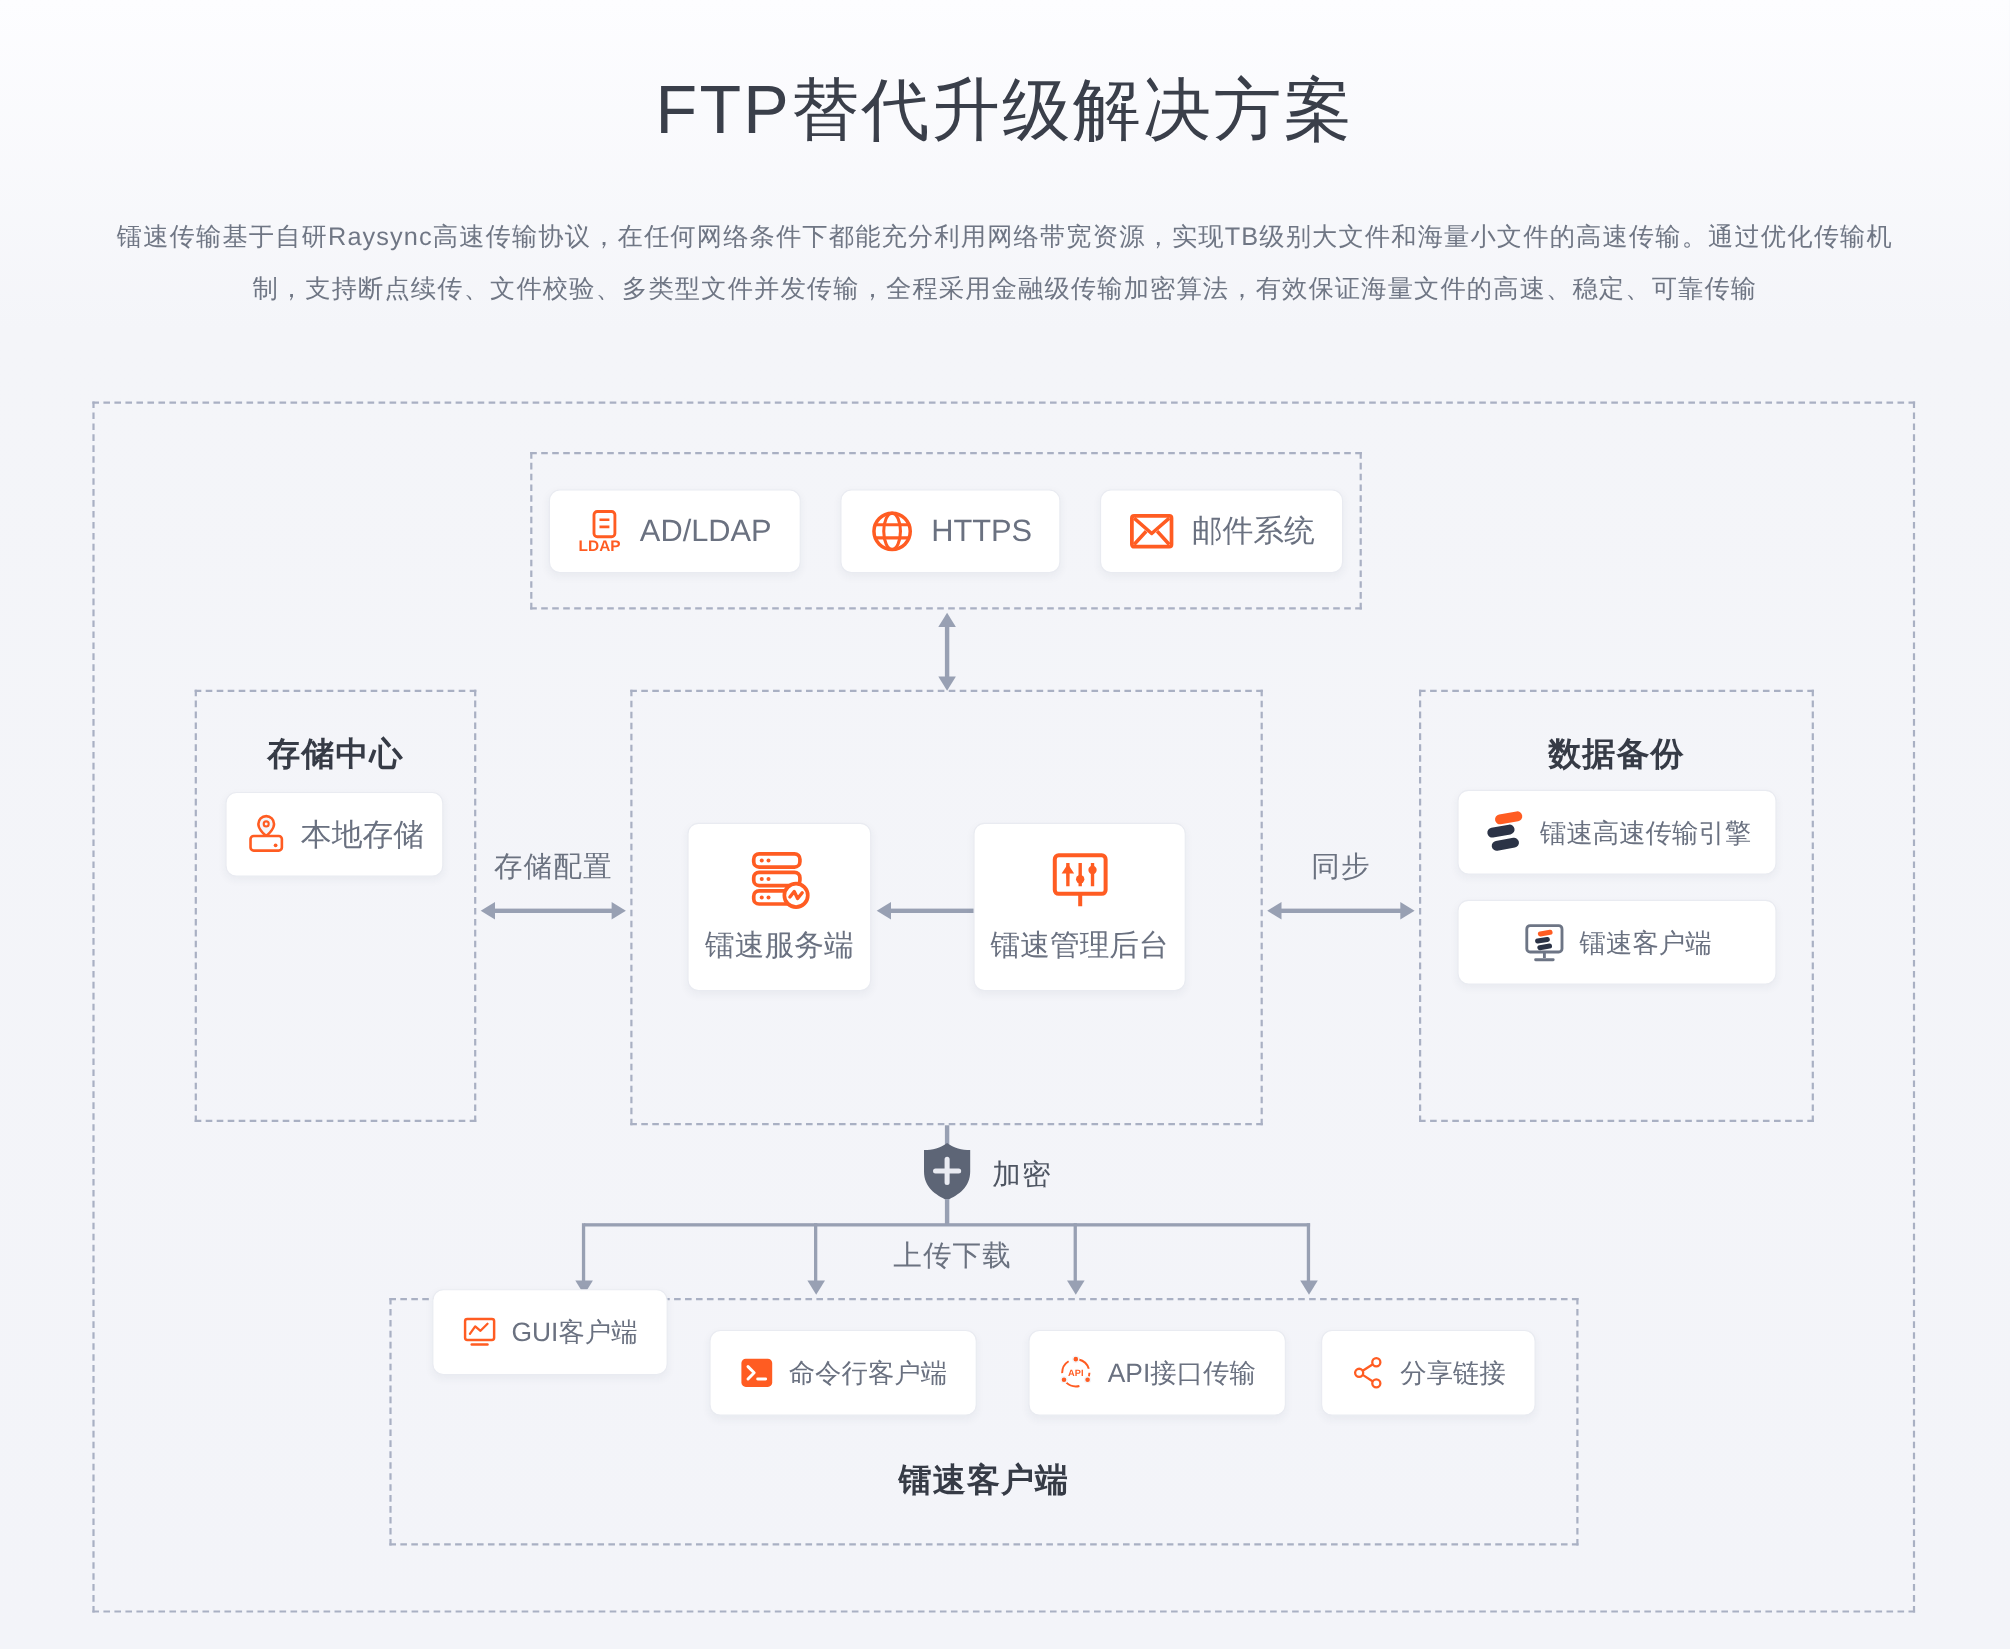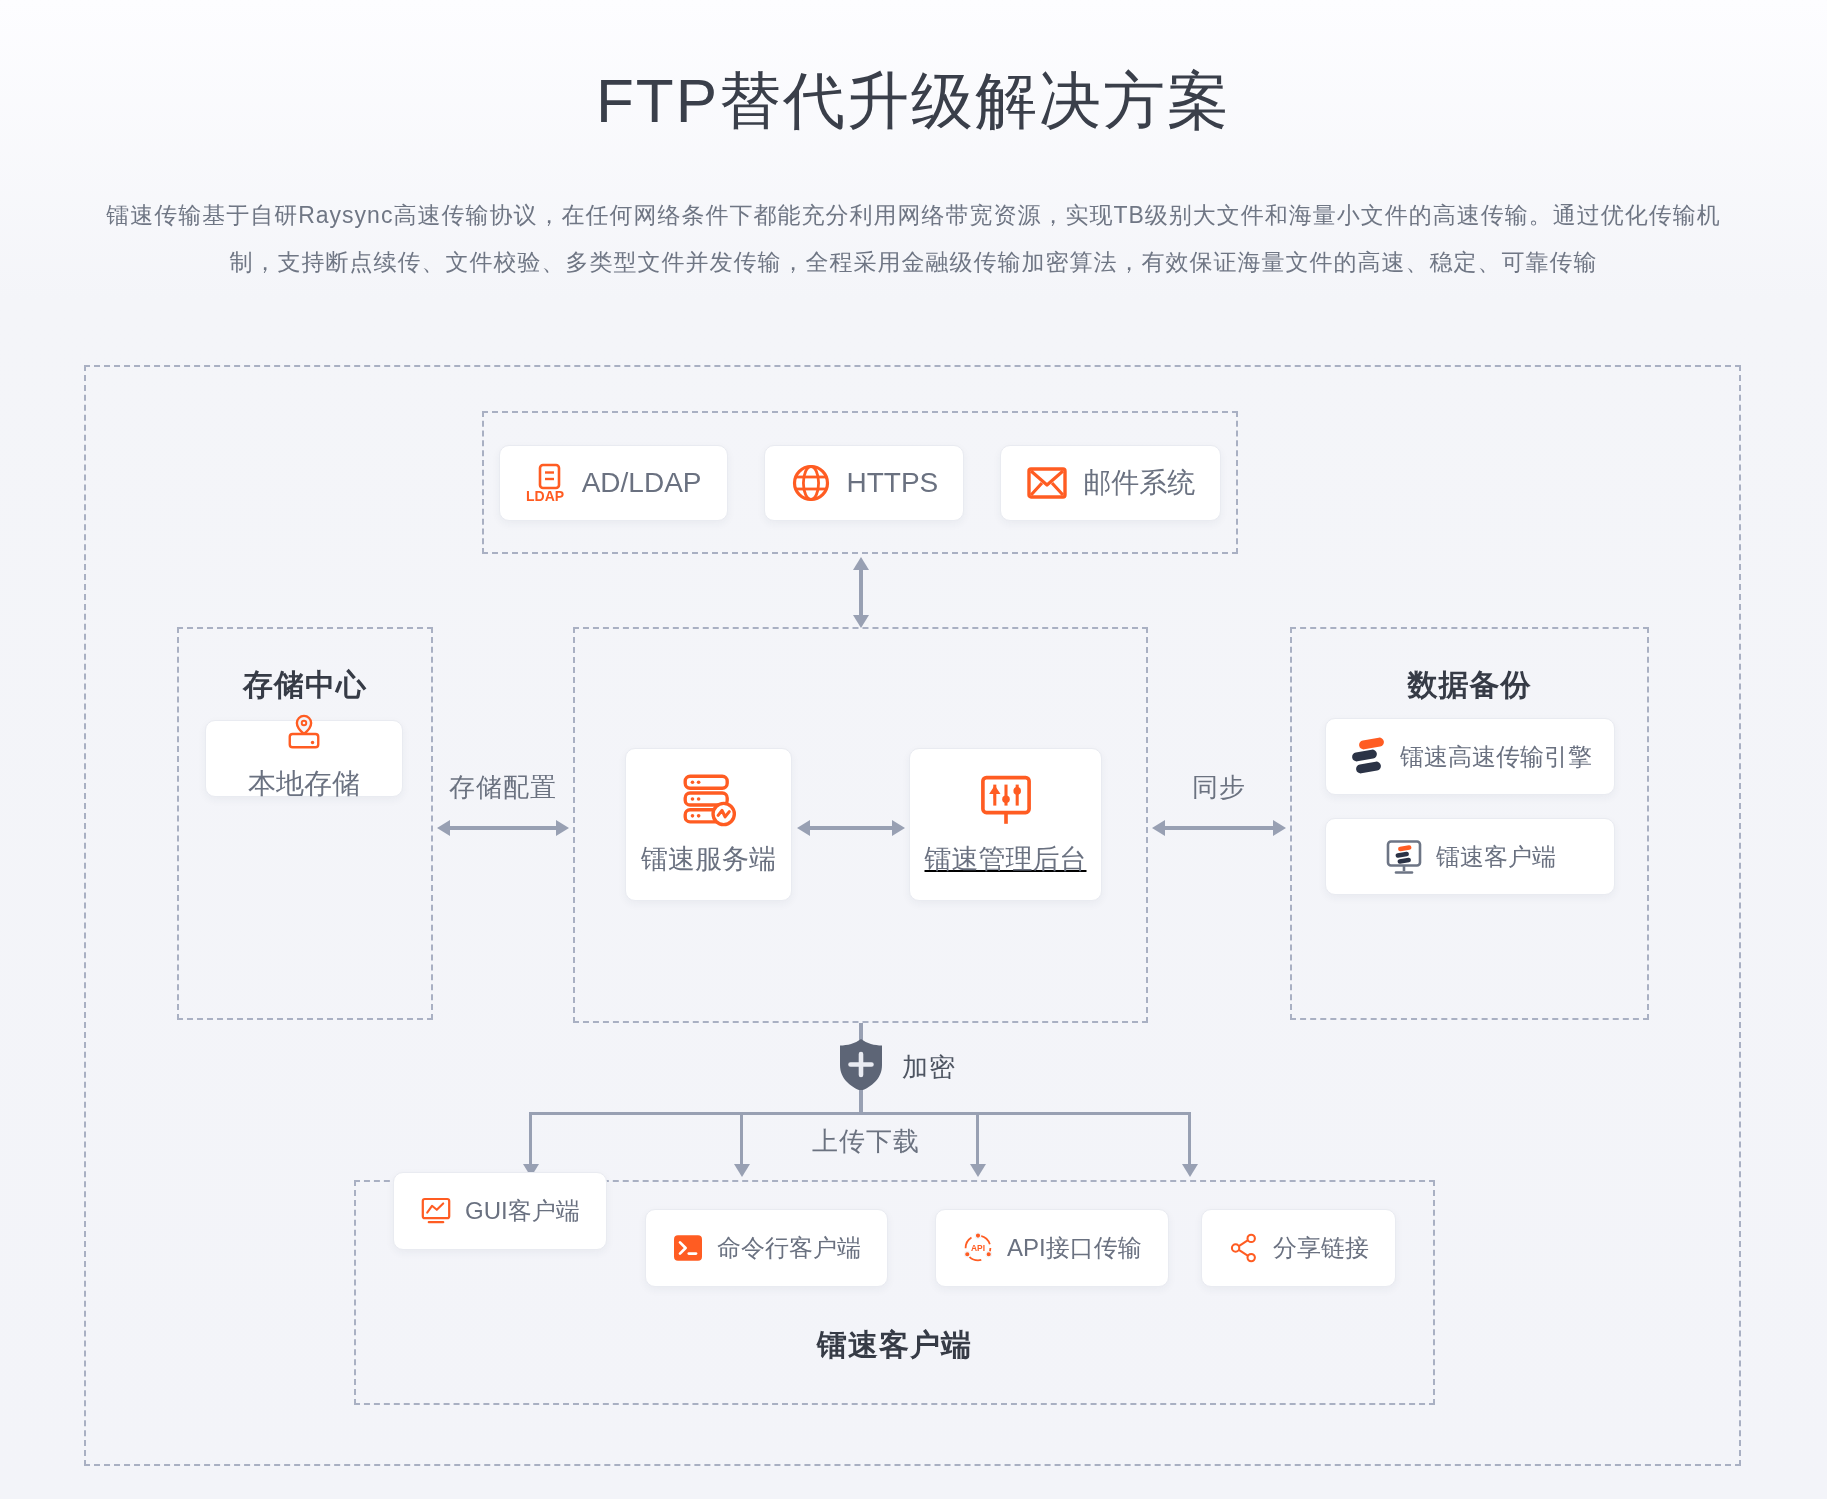--- a/index.html
+++ b/index.html
@@ -40,21 +40,21 @@
     background:#FFFFFF;
     border:1px solid #E9EBF1;
     border-radius:10px;
     box-shadow:0 3px 8px rgba(40,50,80,0.05);
     box-sizing:border-box;
     display:flex;align-items:center;justify-content:center;
   }
   .card .lbl{color:#6A7180;white-space:nowrap;}
   .row-card .lbl{font-size:28px;}
   .svc-card{height:76px;padding:0 25px;gap:15px;display:inline-flex;}
-  .store-card{width:198px;height:77px;gap:13px;flex-direction:column;}
+  .store-card{width:198px;height:77px;gap:13px;}
   .core-card{flex-direction:column;gap:13px;}
   .core-card .lbl{font-size:27px;}
   .bk-card{width:290px;height:77px;gap:12px;}
   .bk-card .lbl{font-size:24px;}
   .cl-card{height:78px;padding:0 26px;gap:13px;display:inline-flex;}
   .cl-card .lbl{font-size:24px;}
   
   .line{background:#98A0B3;}
   .ah-left{width:0;height:0;border-top:8px solid transparent;border-bottom:8px solid transparent;border-right:13px solid #98A0B3;}
   .ah-right{width:0;height:0;border-top:8px solid transparent;border-bottom:8px solid transparent;border-left:13px solid #98A0B3;}
@@ -148,21 +148,21 @@
         <circle cx="30.5" cy="30" r="7.6" fill="#fff" stroke="#FF5C22" stroke-width="2.4"></circle>
         <polyline points="26.5,31 29.3,27.5 31.5,32 34.5,28.3" fill="none" stroke="#FF5C22" stroke-width="2.2" stroke-linejoin="round" stroke-linecap="round"></polyline>
       </svg>
     </span>
     <span class="lbl">镭速服务端</span>
   </div>
 
   <div class="abs ah-left" style="left:797px;top:820px;"></div>
   <div class="abs line" style="left:808px;top:826px;width:86px;height:4px;"></div>
   <div class="abs ah-right" style="left:892px;top:820px;"></div>
-  <div class="card core-card abs" style="left:909px;top:748px;width:193px;height:153px;text-decoration:underline;">
+  <div class="card core-card abs" style="left:885px;top:748px;width:193px;height:153px;">
     <span>
       <svg width="56" height="56" viewBox="0 0 40 40">
         <rect x="3.5" y="4" width="33" height="25" rx="2.5" fill="none" stroke="#FF5C22" stroke-width="2.6"></rect>
         <line x1="12" y1="9" x2="12" y2="24" stroke="#FF5C22" stroke-width="2.2"></line>
         <line x1="20" y1="9" x2="20" y2="24" stroke="#FF5C22" stroke-width="2.2"></line>
         <line x1="28" y1="9" x2="28" y2="24" stroke="#FF5C22" stroke-width="2.2"></line>
         <path d="M12 11 l2.6 4 h-5.2 z M12 15 v4" fill="#FF5C22" stroke="#FF5C22" stroke-width="1.6"></path>
         <circle cx="20" cy="19.5" r="2.7" fill="#FF5C22"></circle>
         <circle cx="28" cy="13.5" r="2.7" fill="#FF5C22"></circle>
         <line x1="20" y1="29" x2="20" y2="37" stroke="#FF5C22" stroke-width="2.6"></line>

